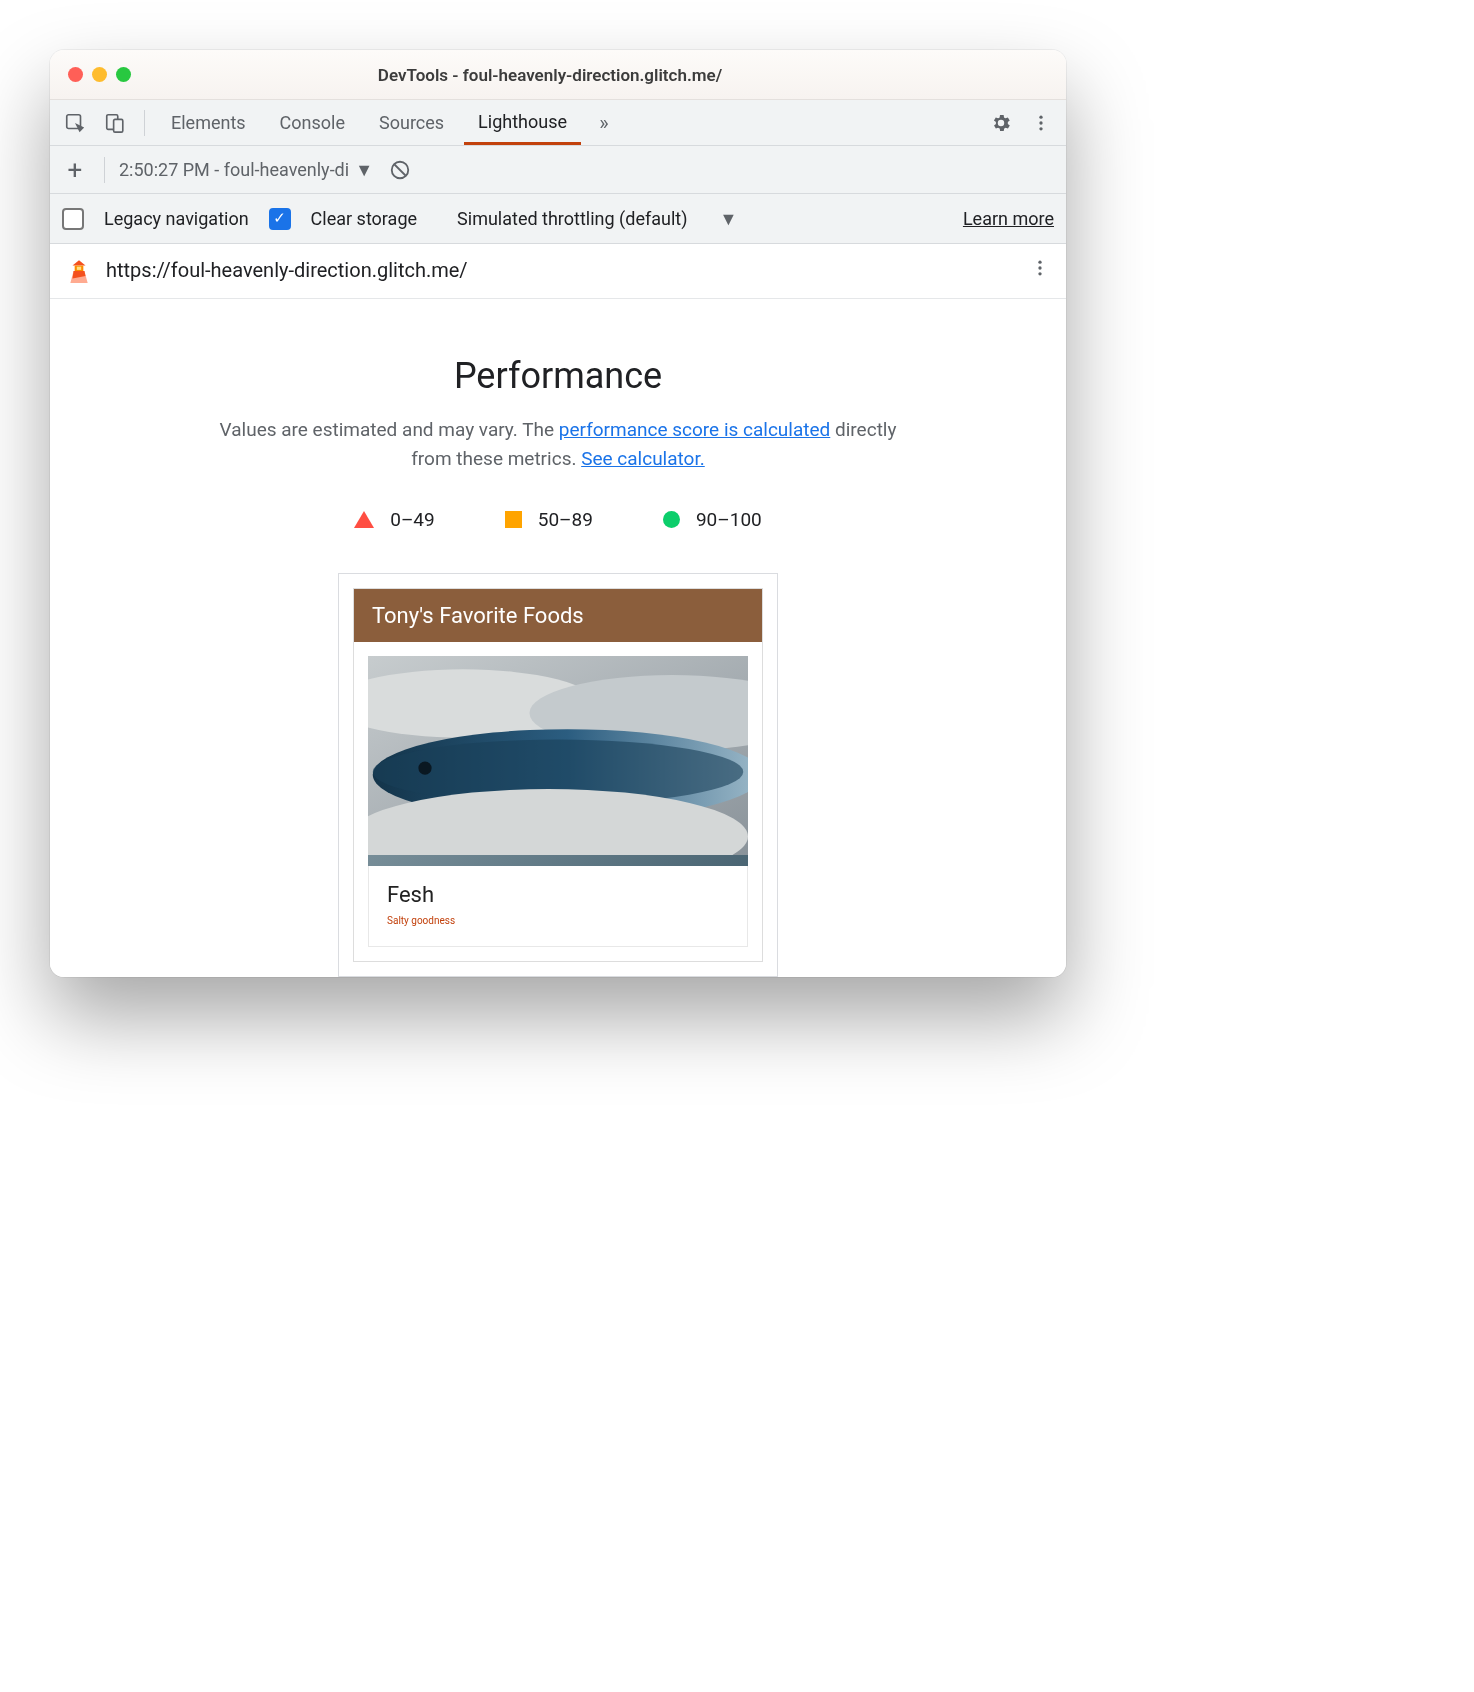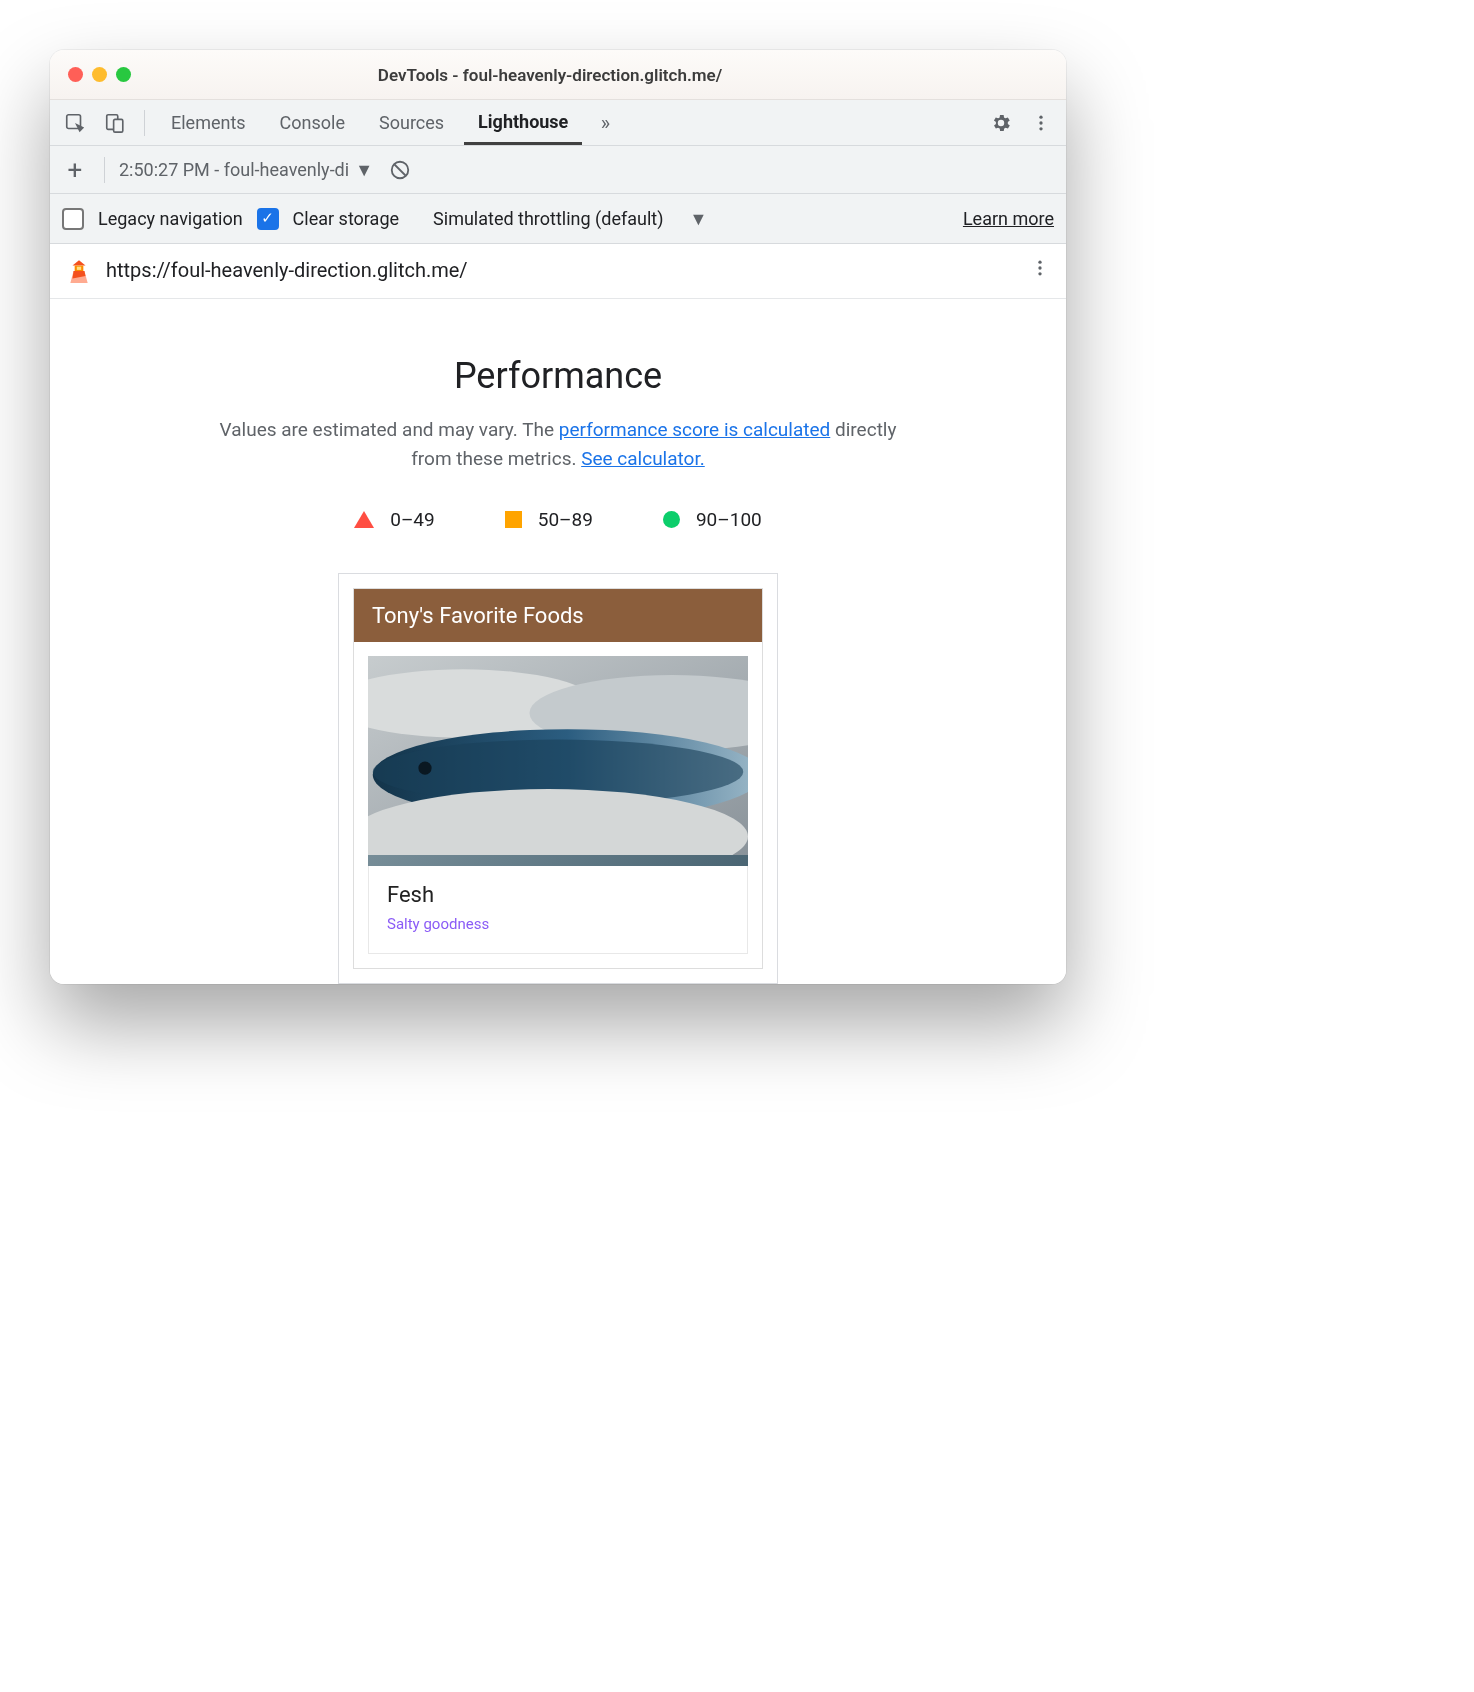--- a/index.html
+++ b/index.html
@@ -37,41 +37,41 @@
     display:flex; align-items:center;
     padding:0 8px;
     border-bottom:1px solid #d7dadd;
     gap:6px;
     font-size:18px;
     color:#5f6368;
   }
   .tabbar .iconbtn{width:34px;height:34px;display:flex;align-items:center;justify-content:center;border-radius:4px;}
   .divider{width:1px;height:26px;background:#cfd2d6;margin:0 6px;}
   .tab{padding:0 14px;height:100%;display:flex;align-items:center;cursor:pointer;}
-  .tab.active{color:#1a73e8;border-bottom:3px solid #404040;font-weight:700;color:#202124;}
+  .tab.active{color:#1a73e8;border-bottom:3px solid #c2410c;font-weight:400;color:#202124;}
   .flex{flex:1}
   
   .secbar{
     height:48px;
     background:#f1f3f4;
     display:flex;align-items:center;
     padding:0 10px; gap:8px;
     border-bottom:1px solid #d7dadd;
     font-size:18px;
     color:#5f6368;
   }
   .secbar .plus{font-size:26px;color:#5f6368;width:30px;text-align:center;}
   .seldrop{display:flex;align-items:center;gap:6px;color:#5f6368;max-width:270px;overflow:hidden;white-space:nowrap;}
   .block-icon svg{display:block;}
   
   .optbar{
     height:50px;
     background:#f1f3f4;
     display:flex;align-items:center;
-    padding:0 12px; gap:14px;
+    padding:0 12px; gap:20px;
     border-bottom:1px solid #d7dadd;
     font-size:18px;
     color:#202124;
   }
   .cb{width:22px;height:22px;border:2px solid #777;border-radius:4px;display:flex;align-items:center;justify-content:center;background:#fff}
   .cb.checked{border-color:#1a73e8;background:#1a73e8;color:#fff;font-size:15px;line-height:1}
   .learn{text-decoration:underline;color:#202124;margin-left:auto}
   
   .urlbar{
     display:flex;align-items:flex-start;
@@ -96,21 +96,21 @@
   .sq{width:17px;height:17px;background:#ffa400}
   .cir{width:17px;height:17px;border-radius:50%;background:#0cce6b}
   
   .shot{width:440px;margin:42px auto 0;border:1px solid #dadce0;padding:14px}
   .card{border:1px solid #ddd;}
   .card-h{background:#8b5e3c;color:#fff;padding:14px 18px;font-size:22px}
   .card-img{height:210px;background:linear-gradient(135deg,#8ea2ab,#4a6573);position:relative;margin:14px 14px 0;overflow:hidden}
   .fish{position:absolute;inset:0}
   .card-body{padding:16px 18px 20px;margin:0 14px 14px;border:1px solid #e8e8e8;border-top:none}
   .card-title{font-size:22px;margin-bottom:8px;color:#222}
-  .card-sub{font-size:15px;color:#8b5cf6}
+  .card-sub{font-size:10px;color:#c2410c}
 </style>
 </head>
 <body>
 
 <div class="window">
 
   <div class="titlebar">
     <div class="traffic">
       <div class="tl-dot red"></div>
       <div class="tl-dot yellow"></div>

